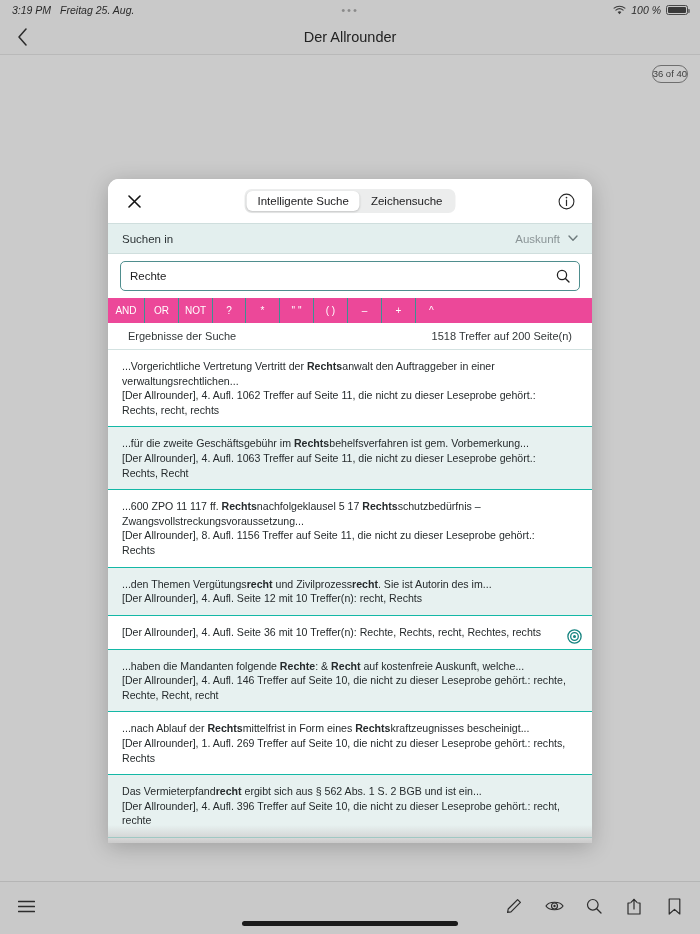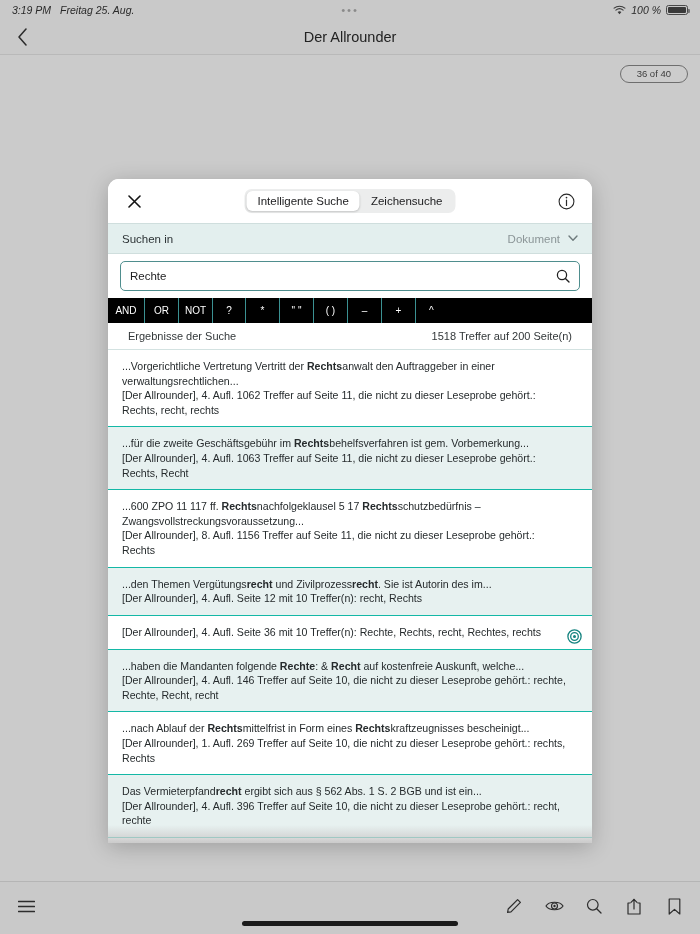--- a/index.html
+++ b/index.html
@@ -50,21 +50,21 @@
   .nav-sep { position:absolute; top:54px; left:0; width:700px; height:1px; background:#b9b9b9; }
 
   
   .pagearea {
     position: absolute; top: 55px; left: 0; width: 700px; height: 826px;
     background: #cbcbcb;
   }
   .page-badge {
     position: absolute; right: 12px; top: 10px;
     border: 1px solid #6e6e6e; border-radius: 9px;
-    padding: 2px 16px 3px; font-size: 9.5px; color: #3c3c3c;
+    padding: 2px 0 3px; font-size: 9.5px; color: #3c3c3c;
     background: rgba(205,205,205,0.55);
   }
 
   
   .modal {
     position: absolute; left: 108px; top: 124px;
     width: 484px; height: 664px;
     background: #ffffff;
     border-radius: 11px 11px 0 0;
     box-shadow: 0 4px 22px rgba(0,0,0,0.22);
@@ -105,21 +105,21 @@
   .searchfield {
     flex: 1; height: 30px; border: 1px solid #4f8e8e; border-radius: 5px;
     display: flex; align-items: center; padding: 0 9px; background: #fff;
   }
   .searchfield input {
     flex: 1; border: none; outline: none; font-size: 11.5px; color: #1d1d1f;
     font-family: "Liberation Sans", sans-serif; background: transparent;
   }
 
   
-  .ops { flex: 0 0 25px; height: 25px; display: flex; background: #000000; }
+  .ops { flex: 0 0 25px; height: 25px; display: flex; background: #ec4899; }
   .op {
     color: #ffffff; font-size: 10px; display: flex; align-items: center; justify-content: center;
     border-right: 1px solid #3b9192; cursor: pointer; height: 100%;
     padding: 0 2px;
   }
   .op.fill { flex: 1 1 auto; border-right: none; justify-content: flex-start; padding-left: 13px; }
 
   
   .res-head {
     flex: 0 0 27px; height: 27px; display: flex; align-items: center;
@@ -222,21 +222,21 @@
             <circle cx="8.5" cy="8.5" r="7.4" stroke="#2a2a2a" stroke-width="1.1" fill="none"></circle>
             <circle cx="8.5" cy="4.6" r="0.85" fill="#2a2a2a"></circle>
             <path d="M8.5 7 L8.5 12.4" stroke="#2a2a2a" stroke-width="1.2" stroke-linecap="round"></path>
           </svg>
         </div>
       </div>
 
       <div class="scope">
         <span>Suchen in</span>
         <span class="scope-value">
-          <span>Dokument</span>
+          <span>Auskunft</span>
           <svg width="10" height="7" viewBox="0 0 10 7">
             <path d="M1 1 L5 5.3 L9 1" stroke="#6f7b7d" stroke-width="1.4" fill="none" stroke-linecap="round" stroke-linejoin="round"></path>
           </svg>
         </span>
       </div>
 
       <div class="searchwrap">
         <div class="searchfield">
           <input type="text" value="Rechte" style="">
           <span>

